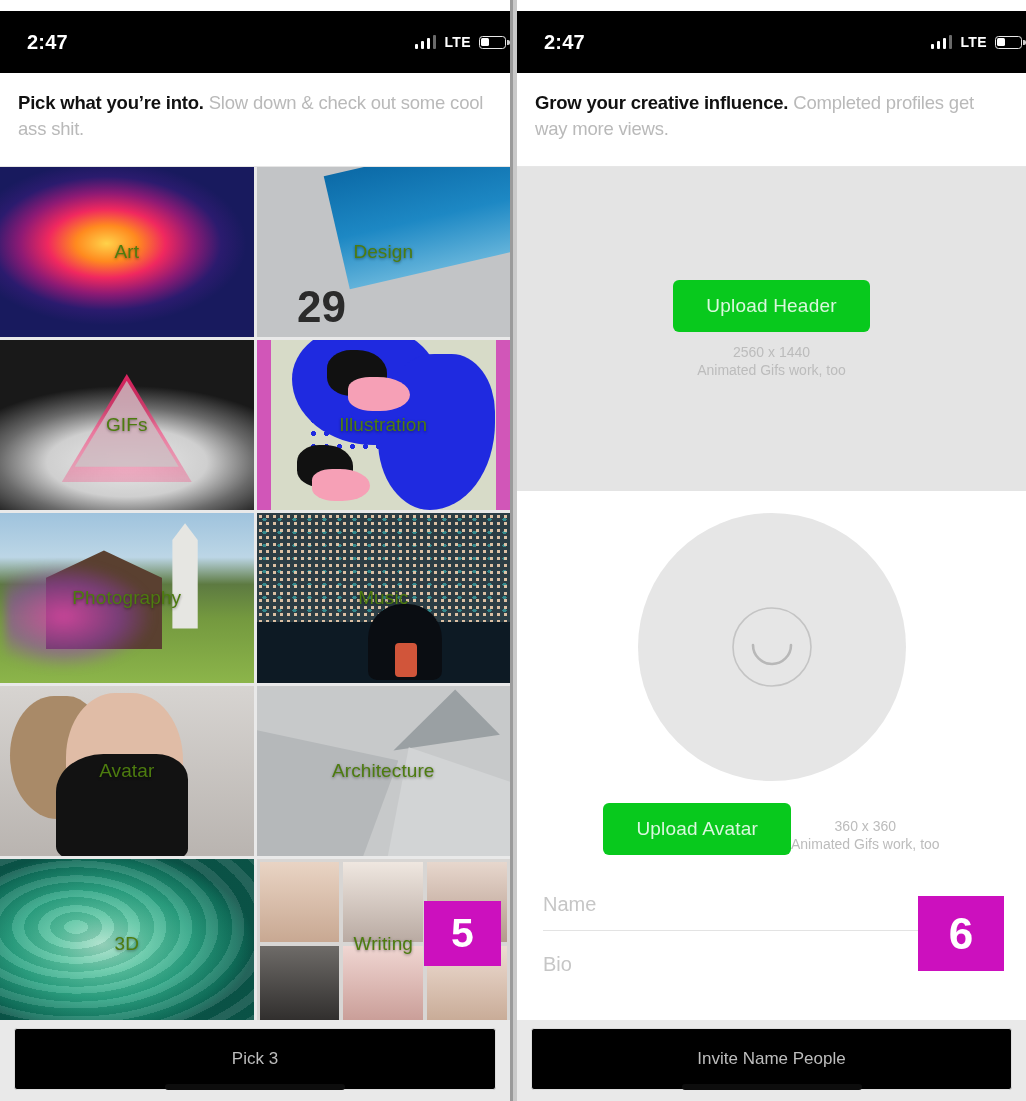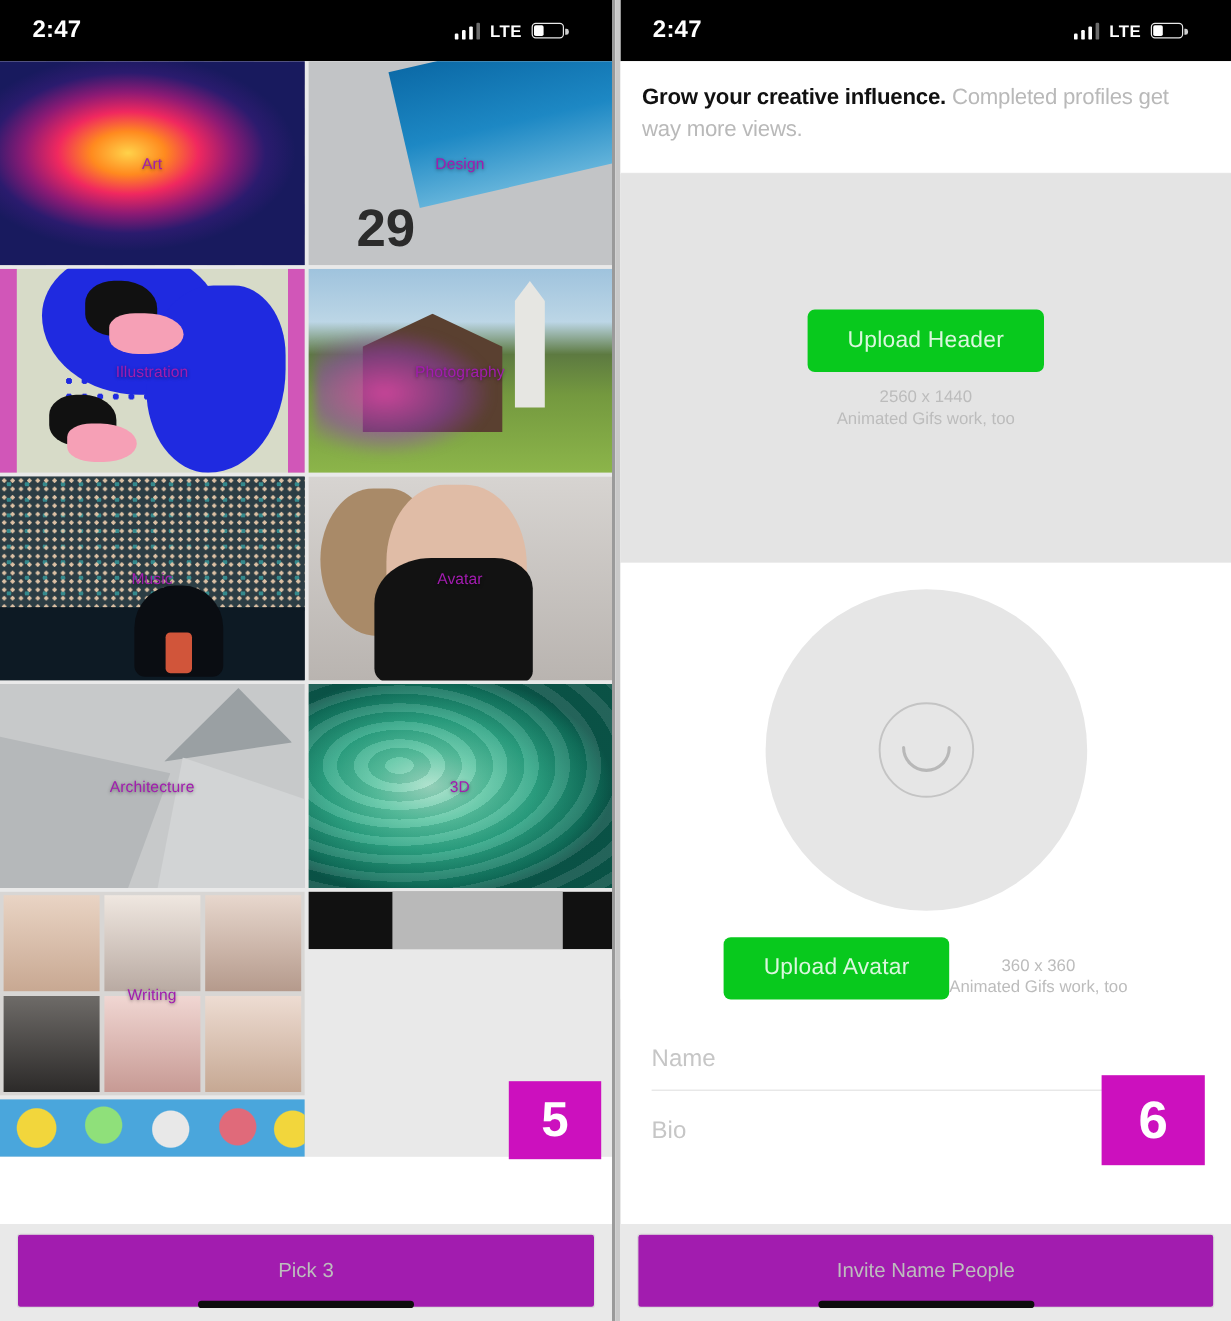--- a/index.html
+++ b/index.html
@@ -11,23 +11,24 @@
   }
   .stage { position: relative; width: 1026px; height: 1101px; display: flex; background:#d9d9d9; }
 
   
   .phone { position: relative; width: 513px; height: 1101px; background:#fff; overflow: hidden; }
   .phone.left  { border-right: 3px solid #9a9a9a; }
   .phone.right { border-left: 4px solid #c9c9c9; }
 
   
   .statusbar {
-    height: 51px; background:#000; color:#fff;
+    height: 62px; background:#000; color:#fff;
     display:flex; align-items:center; justify-content:space-between;
-    padding: 0 40px 0 27px;
+    padding: 0 4px 0 27px;
+    margin-top: 11px;
   }
   .sb-time { font-size: 20px; font-weight: 700; letter-spacing:.2px; }
   .sb-right { display:flex; align-items:center; gap:8px; }
   .bars { display:flex; align-items:flex-end; gap:2.5px; height:14px; }
   .bars i { display:block; width:3.5px; background:#fff; border-radius:1px; }
   .bars i:nth-child(1){ height:5px; }
   .bars i:nth-child(2){ height:8px; }
   .bars i:nth-child(3){ height:11px; }
   .bars i:nth-child(4){ height:14px; background:#6a6a6a; }
   .lte { font-size:14px; font-weight:700; letter-spacing:.4px; }
@@ -45,21 +46,21 @@
     height: 94px;
   }
   .heading .bold { color:#111; font-weight:700; }
   .heading .dim  { color:#b9b9b9; font-weight:400; }
 
   
   .grid { display:grid; grid-template-columns: 1fr 1fr; gap:3px; background:#e9e9e9; }
   .tile { position:relative; height:170px; overflow:hidden; }
   .tile .label {
     position:absolute; inset:0; display:flex; align-items:center; justify-content:center;
-    color:#a21caf; font-size:13px; letter-spacing:.1px;
+    color:#4d7c0f; font-size:19px; letter-spacing:.1px;
     text-shadow: 0 1px 3px rgba(0,0,0,.45);
     z-index:3;
   }
   .tile.short { height:48px; }
 
   
   .art-art { position:absolute; inset:0; background:
       radial-gradient(ellipse 55% 48% at 42% 45%, #ffd24a 0%, #ff8a1f 22%, #f0285f 42%, #8d1a74 62%, #2b1b6e 82%, #181a5e 100%),
       repeating-conic-gradient(from 20deg at 45% 45%, rgba(255,200,60,.55) 0deg 7deg, rgba(40,20,90,.6) 7deg 16deg),
       #1b1a63; background-blend-mode: normal, overlay, normal; }
@@ -155,21 +156,21 @@
 
   
   .bottombar {
     position:absolute; left:0; right:0; bottom:0; height:81px;
     background:#e9e9e9; display:flex; align-items:flex-start; justify-content:center;
     padding: 8px 14px 0 14px;
     z-index: 20;
   }
   .cta {
     width:100%; height:62px; border:1px solid #dcdcdc; border-radius:3px;
-    background:#a21caf; color:#bdbdbd; font-size:17px;
+    background:#000000; color:#bdbdbd; font-size:17px;
     display:flex; align-items:center; justify-content:center;
   }
   .homebar {
     position:absolute; left:50%; transform:translateX(-50%); bottom:11px;
     width:180px; height:6px; background:#0d0d0d; border-radius:3px; z-index:40;
   }
 
   
   .header-drop {
     height:324px; background:#e4e4e4;
@@ -206,33 +207,43 @@
             <i></i>
             <i></i>
           </div>
         <div class="lte">LTE</div>
         <div class="batt">
             <span></span>
           </div>
       </div>
     </div>
 
+    <div class="heading">
+      <span class="bold">Pick what you’re into.</span><span class="dim"> Slow down &amp; check out some cool ass shit.</span>
+    </div>
 
     <div class="grid">
 
       <div class="tile">
         <div class="art-art"></div>
         <div class="label">Art</div>
       </div>
 
       <div class="tile">
         <div class="art-design"></div>
         <div class="label">Design</div>
       </div>
 
+      <div class="tile">
+        <div class="art-gifs">
+            <div class="tri"></div>
+            <div class="tri2"></div>
+          </div>
+        <div class="label">GIFs</div>
+      </div>
 
       <div class="tile">
         <div class="art-illu">
           <div class="b1"></div>
             <div class="b2"></div>
             <div class="dots"></div>
           <div class="h1"></div>
             <div class="f1"></div>
             <div class="h2"></div>
             <div class="f2"></div>

